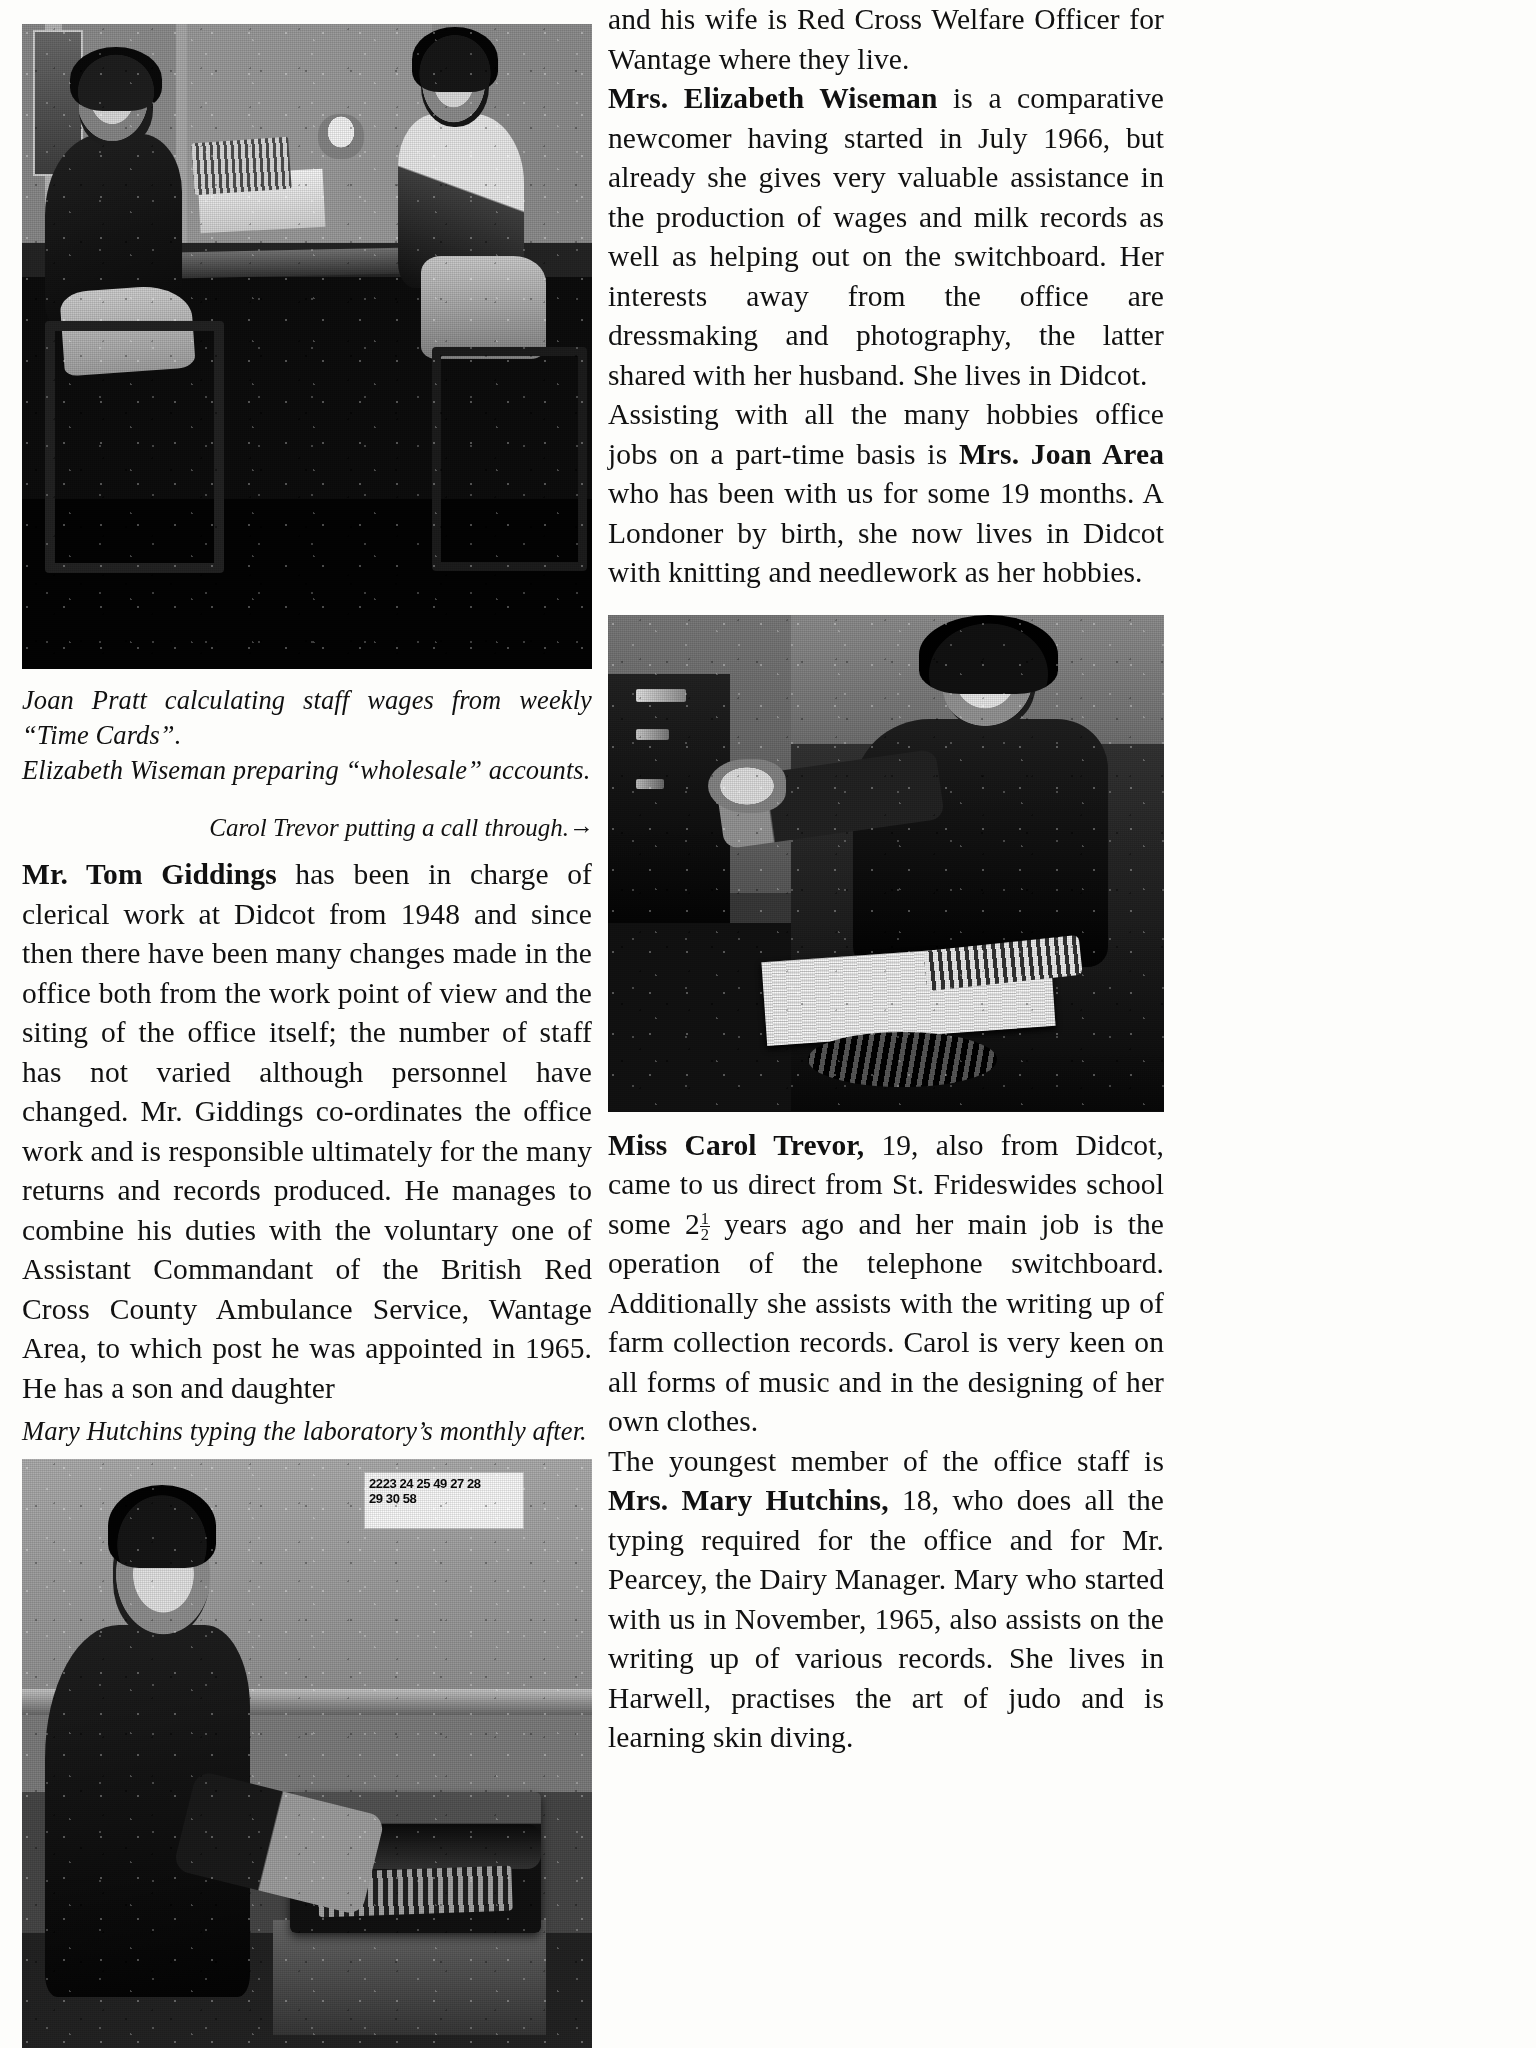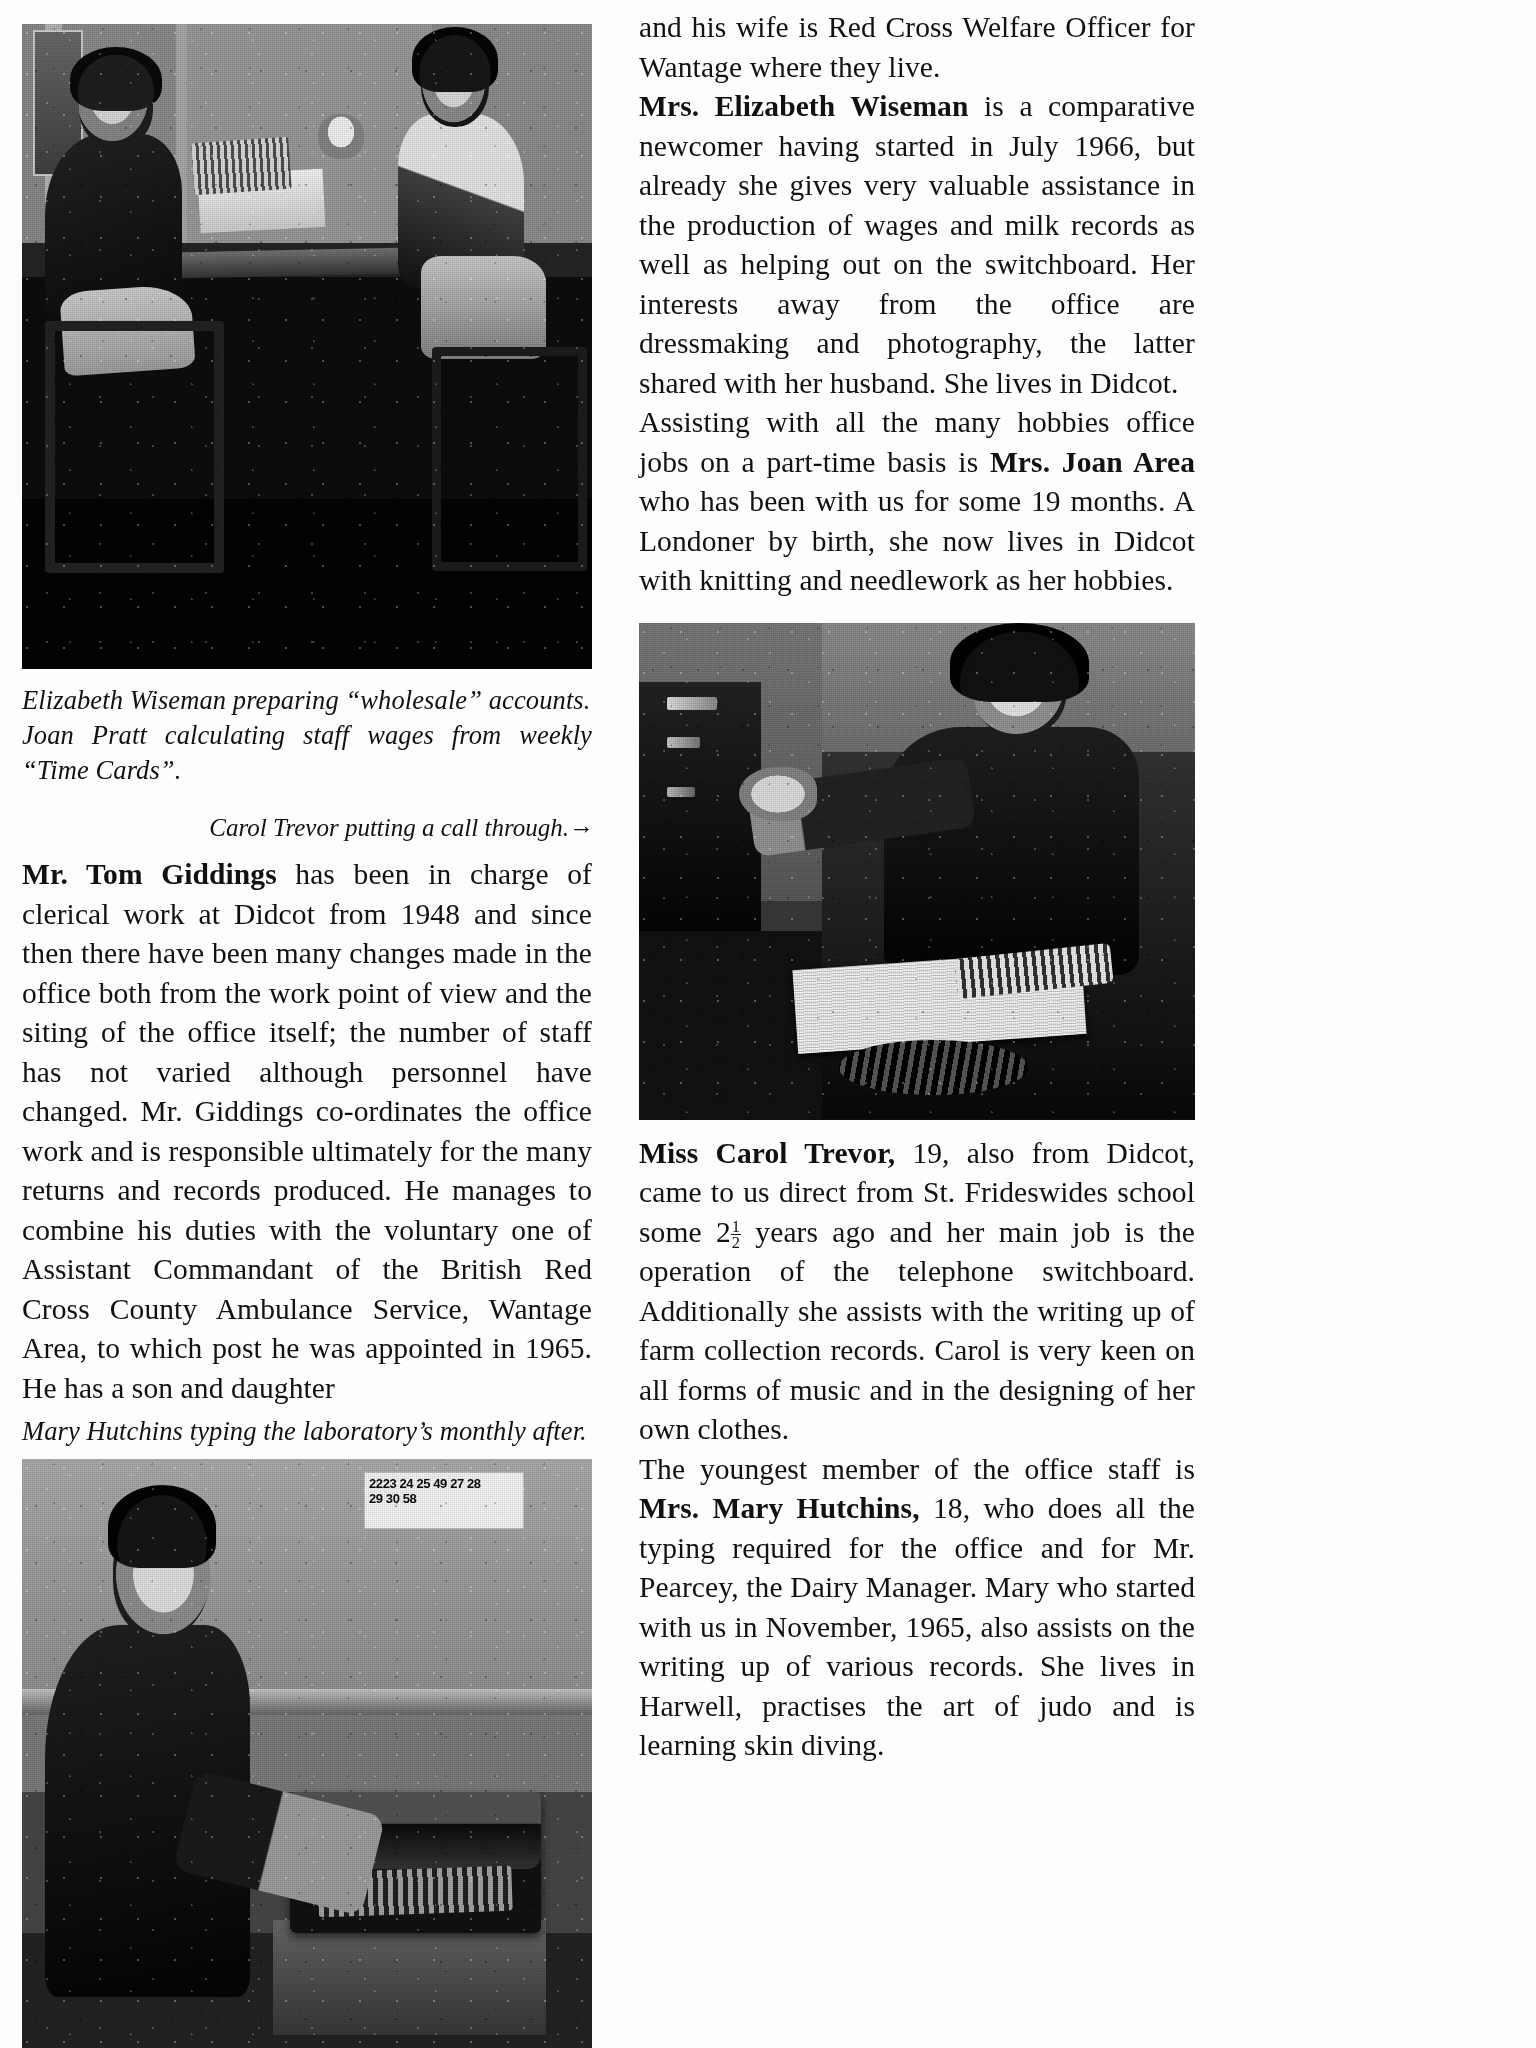--- a/index.html
+++ b/index.html
@@ -25,23 +25,22 @@
   
   .col-left {
     position: absolute;
     left: 22px;
     top: 8px;
     width: 570px;
   }
   .col-right {
     position: absolute;
     left: 608px;
-    top: 8px;
+    top: 0;
     width: 556px;
-    margin-left: 31px;
   }
 
   
   .body-text {
     font-size: 29.5px;
     line-height: 39.5px;
     text-align: justify;
     text-justify: inter-word;
     hyphens: manual;
     letter-spacing: 0.1px;
@@ -372,22 +371,22 @@
       <div class="p1-adder"></div>
       <div class="p1-lamp"></div>
       <div class="p1-chairA"></div>
       <div class="p1-chairB"></div>
       <div class="grain"></div>
       <div class="speck"></div>
     </div>
 
     <div class="spacer-14"></div>
 
+    <p class="caption">Joan Pratt calculating staff wages from weekly “Time Cards”.</p>
     <p class="caption">Elizabeth Wiseman preparing “wholesale” accounts.</p>
-    <p class="caption">Joan Pratt calculating staff wages from weekly “Time Cards”.</p>
 
     <div class="spacer-22"></div>
 
     <p class="caption-right">
       <span>Carol Trevor putting a call through.</span><span class="arrow-glyph">→</span>
     </p>
 
     <div class="spacer-10"></div>
 
     <p class="body-text"><span class="lead">Mr. Tom Giddings</span><span> has been in charge of clerical work at Didcot from 1948 and since then there have been many changes made in the office both from the work point of view and the siting of the office itself; the number of staff has not varied although personnel have changed. Mr. Giddings co-ordinates the office work and is responsible ultimately for the many returns and records produced. He manages to combine his duties with the voluntary one of Assistant Commandant of the British Red Cross County Ambulance Service, Wantage Area, to which post he was appointed in 1965. He has a son and daughter</span></p>

